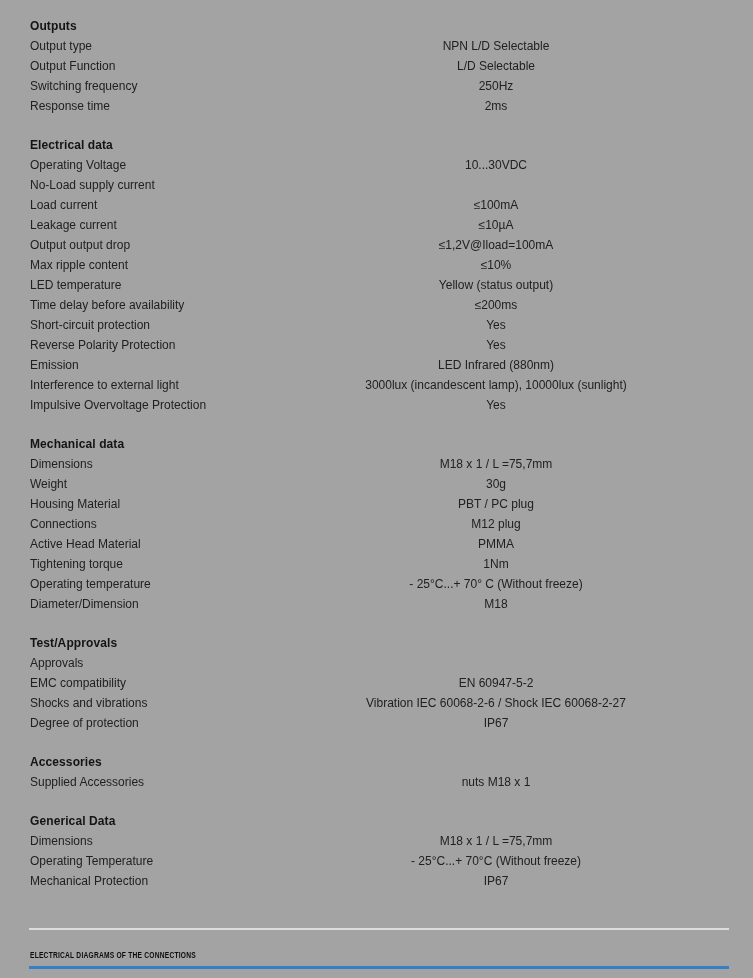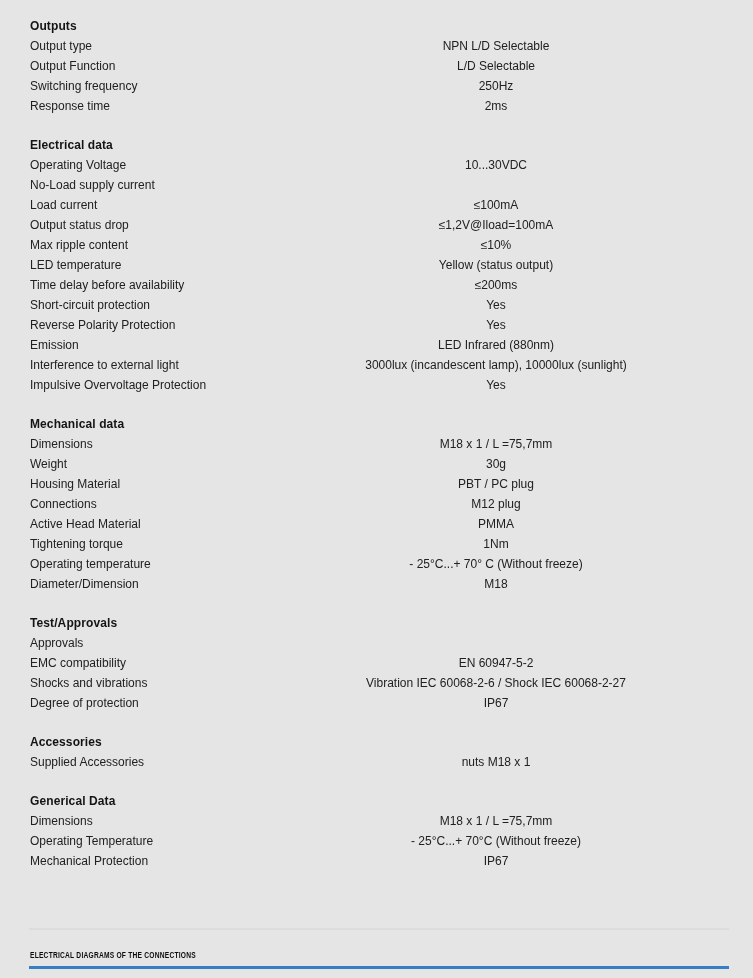--- a/index.html
+++ b/index.html
@@ -1,21 +1,21 @@
 <!DOCTYPE html>
 <html><head>
 <meta charset="utf-8">
 <style>
   * { margin: 0; padding: 0; box-sizing: border-box; }
   html, body { background: #ffffff; }
   .page {
     position: relative;
     width: 753px;
     height: 978px;
-    background: #e5e5e5;
+    background: #a3a3a3;
     font-family: "Liberation Sans", sans-serif;
     color: #212121;
     overflow: hidden;
   }
   .content {
     position: absolute;
     top: 16px;
     left: 30px;
     right: 30px;
   }
@@ -113,23 +113,27 @@
 
   <div class="spec-row">
     <span class="spec-label">No-Load supply current</span>
   </div>
 
   <div class="spec-row">
     <span class="spec-label">Load current</span>
     <span class="spec-value">≤100mA</span>
   </div>
 
-
-  <div class="spec-row">
-    <span class="spec-label">Output status drop</span>
+  <div class="spec-row">
+    <span class="spec-label">Leakage current</span>
+    <span class="spec-value">≤10µA</span>
+  </div>
+
+  <div class="spec-row">
+    <span class="spec-label">Output output drop</span>
     <span class="spec-value">≤1,2V@Iload=100mA</span>
   </div>
 
   <div class="spec-row">
     <span class="spec-label">Max ripple content</span>
     <span class="spec-value">≤10%</span>
   </div>
 
   <div class="spec-row">
     <span class="spec-label">LED temperature</span>

